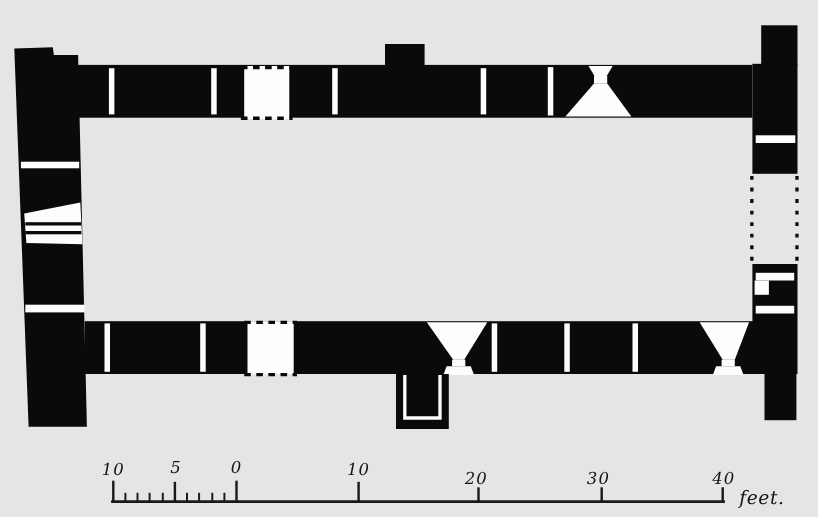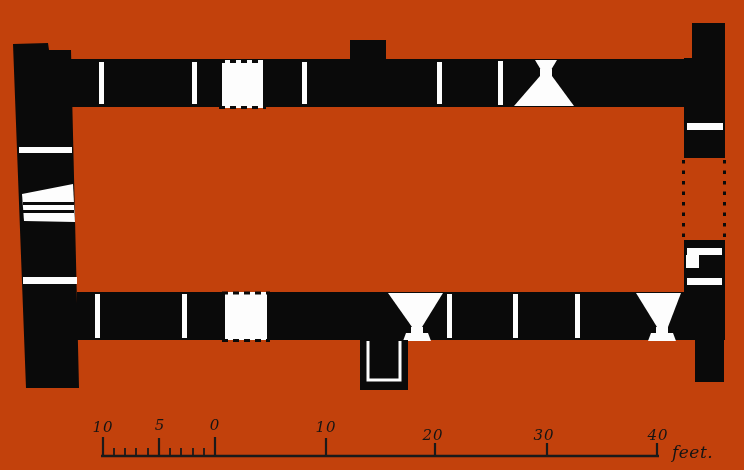--- a/index.html
+++ b/index.html
@@ -1,17 +1,17 @@
 <!DOCTYPE html>
 <html><head>
 <meta charset="utf-8">
 <style>
   html,body{margin:0;padding:0;background:#ffffff;}
   .page{
-    position:relative;width:744px;height:470px;background:#c2410c;overflow:hidden;
+    position:relative;width:744px;height:470px;background:#e5e5e5;overflow:hidden;
     font-family:"DejaVu Serif", serif;
   }
   svg{display:block;}
   .ink{fill:#0a0a0a;}
   .paper{fill:#fdfdfd;}
   .dash{stroke:#0a0a0a;stroke-width:3;fill:none;}
   .dash-h{stroke-dasharray:6 5;}
   .dash-v{stroke-dasharray:3.5 7;}
   .tick{stroke:#1a1a1a;stroke-width:2.2;}
   .tick-minor{stroke:#1a1a1a;stroke-width:1.8;}

